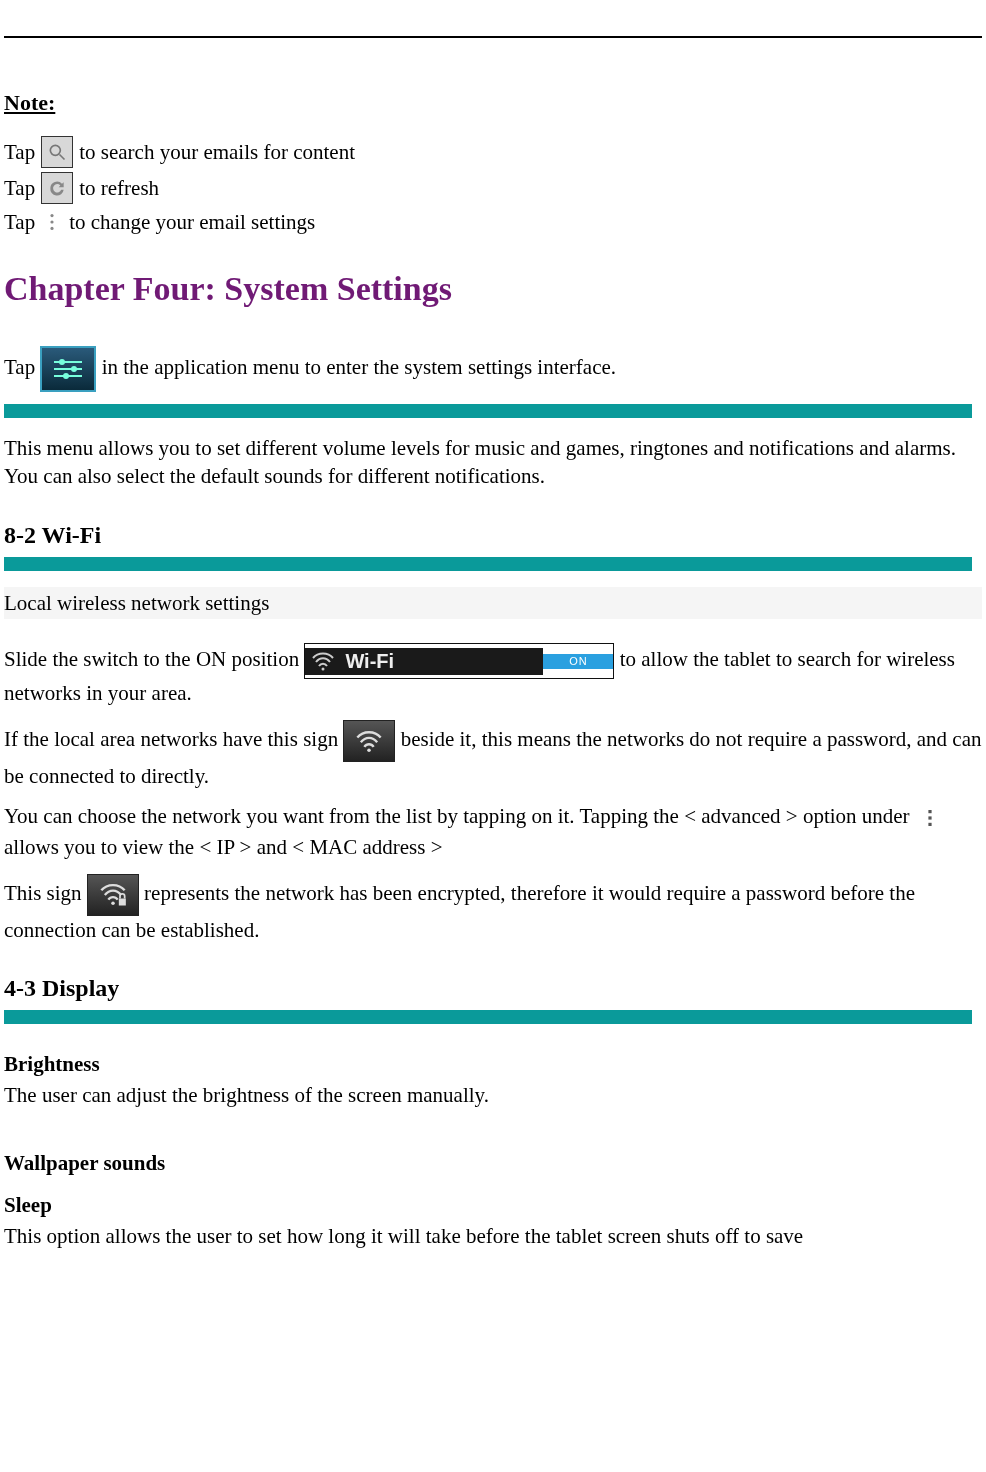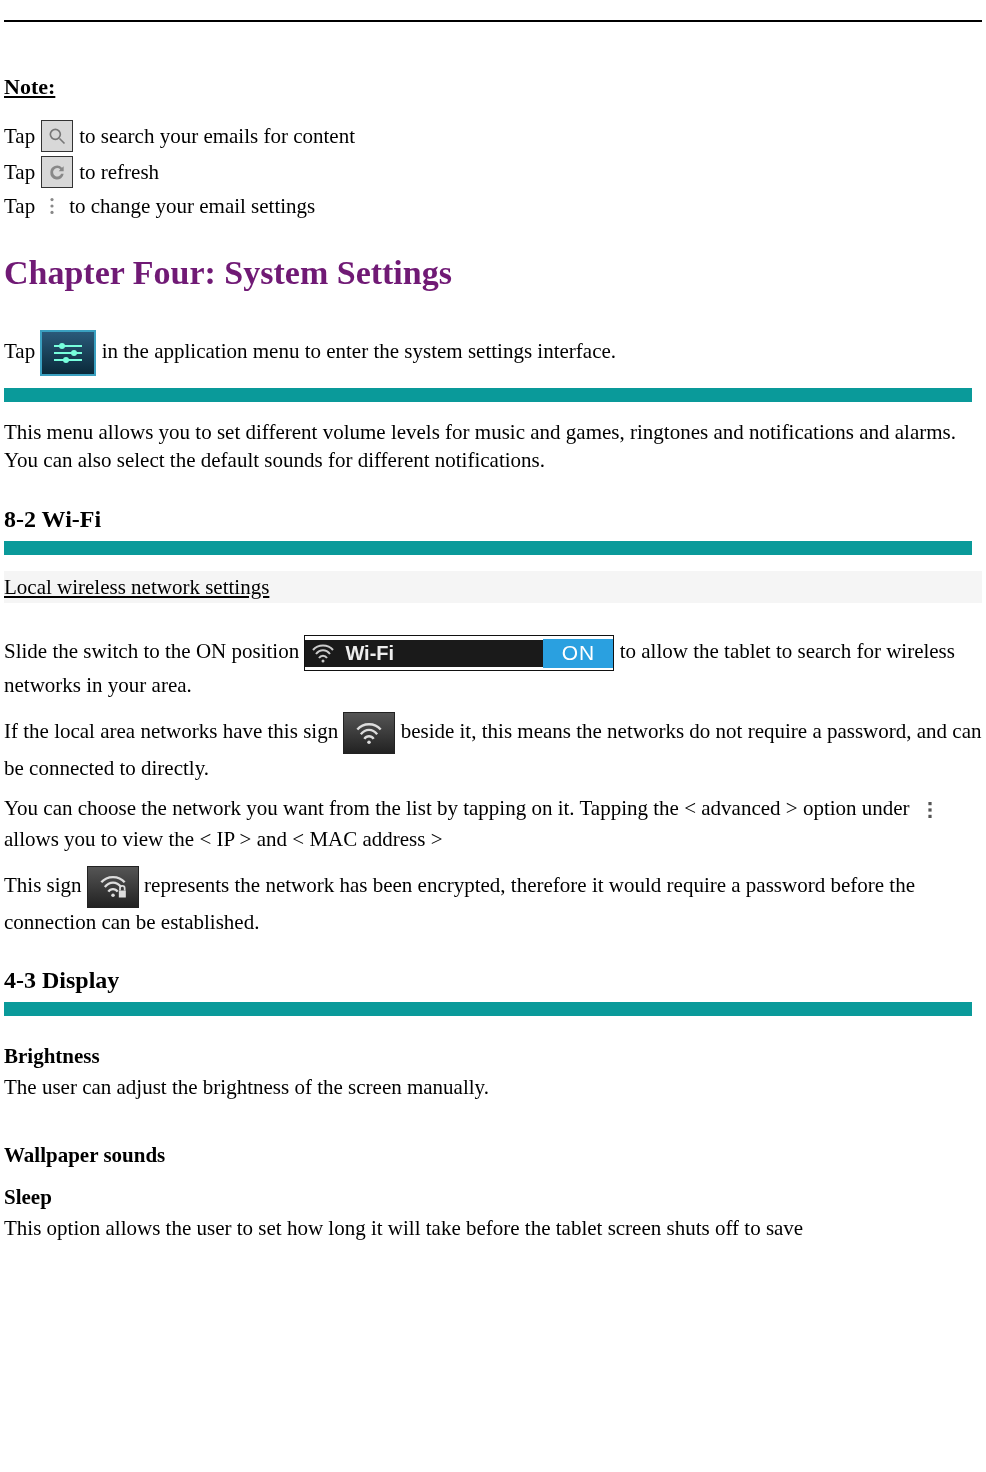--- a/index.html
+++ b/index.html
@@ -5,21 +5,21 @@
   body {
     font-family: "Times New Roman", Times, serif;
     font-size: 21px;
     line-height: 1.35;
     margin: 0;
     padding: 0;
     width: 986px;
     color: #000;
   }
   .page {
-    padding: 0 4px;
+    padding: 16px 4px;
   }
   .top-rule {
     border-top: 2px solid #000;
     margin: 20px 0 50px 0;
   }
   .note-label {
     font-weight: bold;
     text-decoration: underline;
     font-size: 22px;
     margin-bottom: 18px;
@@ -43,22 +43,21 @@
   }
   .teal-bar {
     background: #0a9a9a;
     height: 14px;
     width: 968px;
     margin-bottom: 16px;
   }
   .sub-label {
     background: #f5f5f5;
     padding: 2px 0;
-    margin-bottom: 32px;
-    text-decoration: underline;
+    margin-bottom: 24px;
   }
   p {
     margin: 12px 0;
   }
   .inline-icon {
     display: inline-flex;
     align-items: center;
     justify-content: center;
     vertical-align: middle;
     border: 1px solid #333;
@@ -107,21 +106,21 @@
     padding-left: 6px;
   }
   .wifi-on {
     width: 70px;
     background: #2aa0e0;
     color: #fff;
     display: flex;
     align-items: center;
     justify-content: center;
     font-family: Arial, sans-serif;
-    font-size: 21px;
+    font-size: 11px;
     letter-spacing: 1px;
   }
   .wifi-small {
     width: 50px;
     height: 40px;
     background: linear-gradient(#555,#222);
     display: inline-flex;
     align-items: center;
     justify-content: center;
     vertical-align: middle;

